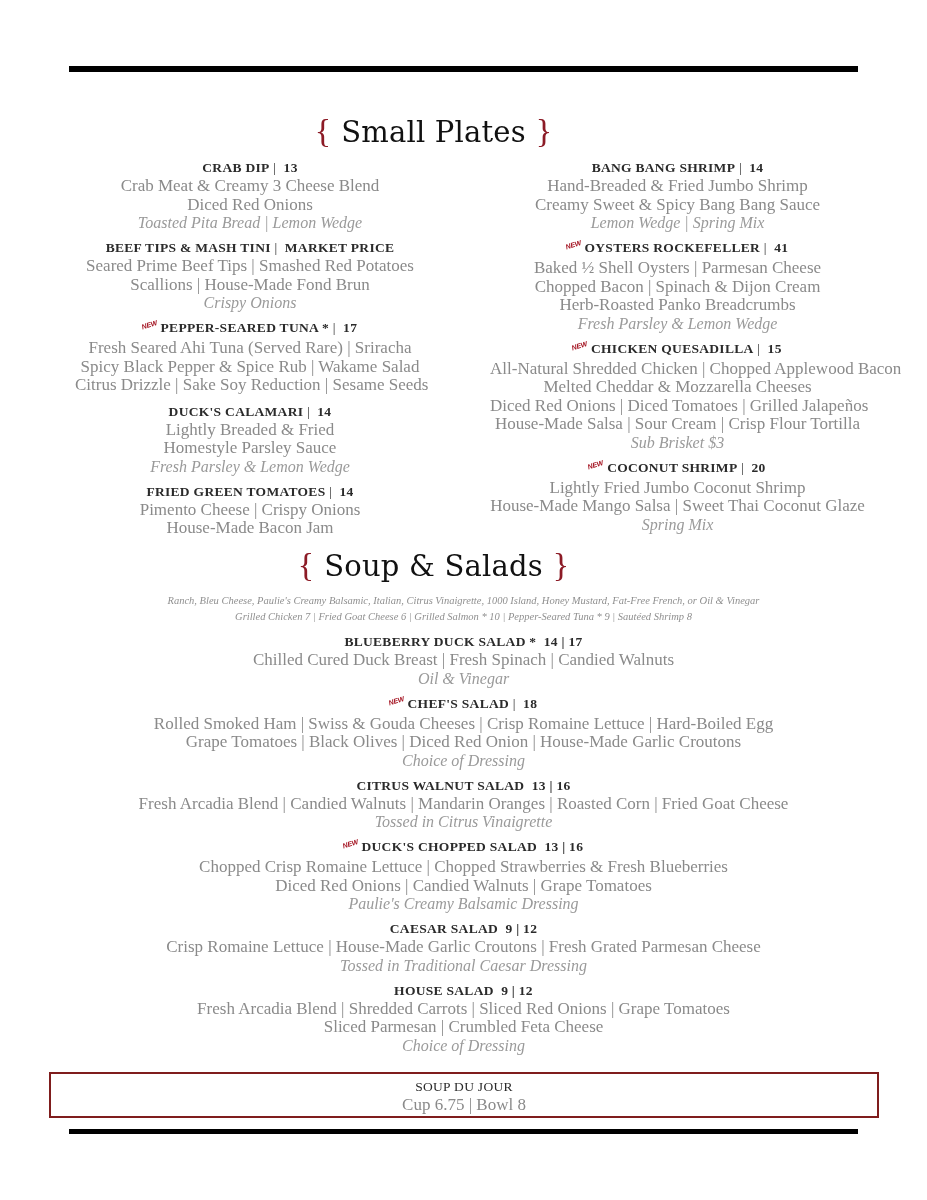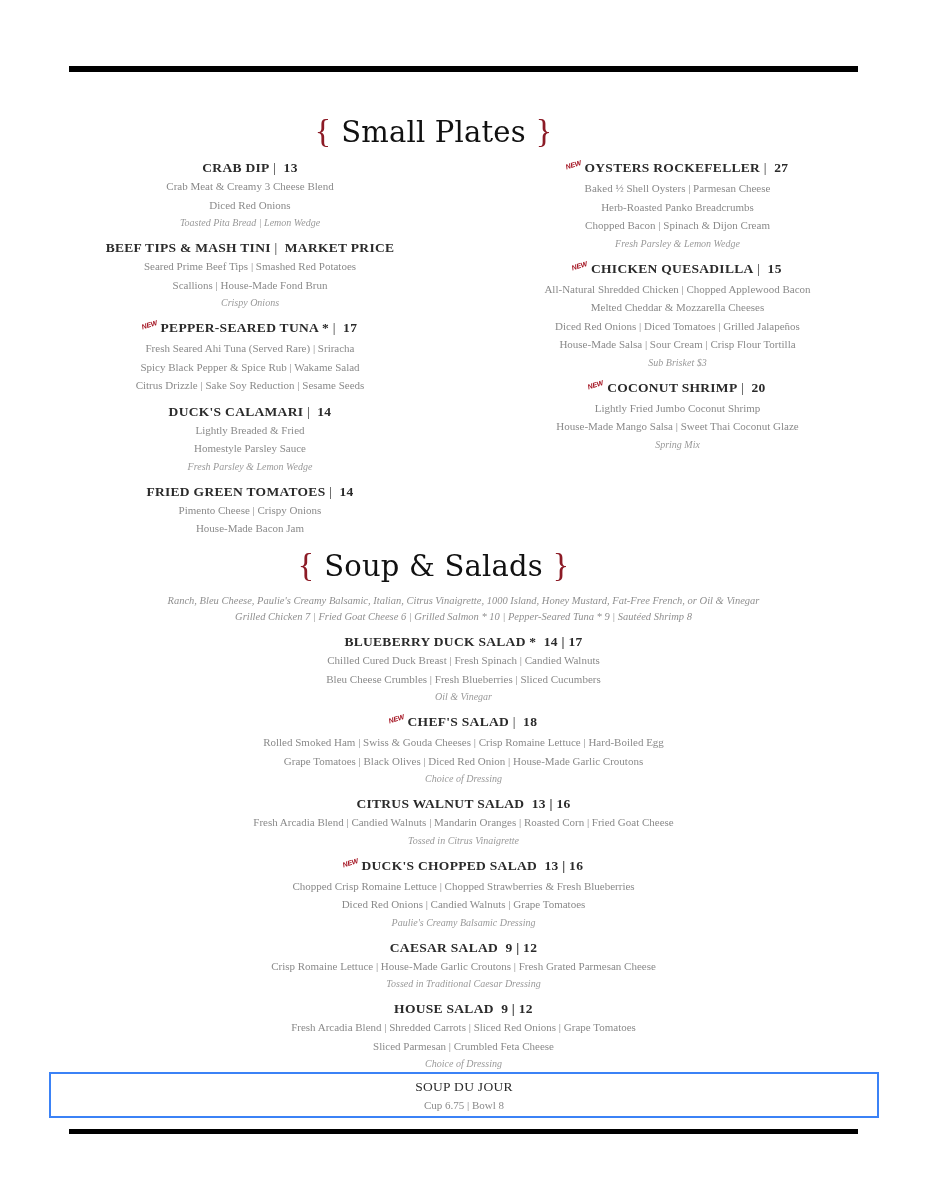--- a/index.html
+++ b/index.html
@@ -29,31 +29,31 @@
       font-family: "Liberation Serif", serif; font-weight: bold; color: #2b2b2b;
       font-size: 13.5px; letter-spacing: 0.3px; line-height: 19px; white-space: nowrap;
     }
     .item-name .sep { font-weight: normal; color: #2b2b2b; }
     .item-name .price { font-weight: bold; }
     .new-badge {
       display: inline-block; color: #a3101e; font-size: 7px; font-weight: bold;
       font-style: italic; transform: rotate(-18deg) translateY(-5px); margin-right: 2px;
       font-family: "Liberation Sans", sans-serif; letter-spacing: -0.2px;
     }
-    .desc-line { font-size: 11px; line-height: 18.5px; color: #8a8a8a; white-space: nowrap; }
-    .note { font-style: italic; font-size: 10px; line-height: 17px; color: #9a9a9a; white-space: nowrap; }
+    .desc-line { font-size: 17px; line-height: 18.5px; color: #8a8a8a; white-space: nowrap; }
+    .note { font-style: italic; font-size: 16px; line-height: 17px; color: #9a9a9a; white-space: nowrap; }
 
     .dressing {
       position: absolute; left: 0; width: 927px; top: 593px; text-align: center;
       font-style: italic; font-size: 10.5px; color: #8f8f8f; line-height: 16px;
     }
 
     .soup-box {
       position: absolute; left: 49px; top: 1072px; width: 826px; height: 42px;
-      border: 2px solid #3b82f6; text-align: center;
+      border: 2px solid #7f1d1d; text-align: center;
     }
     .soup-box .item-name { font-weight: normal; color: #2b2b2b; margin-top: 3px; line-height: 19px; }
     .soup-box .desc-line { line-height: 18px; }
   </style>
 </head>
 <body>
 
 <div class="rule top"></div>
 
 <div class="section-title" style="top:112px;">
@@ -86,24 +86,30 @@
       <div class="note">Fresh Parsley &amp; Lemon Wedge</div>
     </div>
     <div class="item">
       <div class="item-name"><span>FRIED GREEN TOMATOES</span><span class="sep"> |&nbsp;&nbsp;</span><span class="price">14</span></div>
       <div class="desc-line">Pimento Cheese | Crispy Onions</div>
       <div class="desc-line">House-Made Bacon Jam</div>
     </div>
   </div>
 <div class="col right" id="sp-right">
     <div class="item">
-      <div class="item-name"><span class="new-badge">NEW</span><span>OYSTERS ROCKEFELLER</span><span class="sep"> |&nbsp;&nbsp;</span><span class="price">27</span></div>
+      <div class="item-name"><span>BANG BANG SHRIMP</span><span class="sep"> |&nbsp;&nbsp;</span><span class="price">14</span></div>
+      <div class="desc-line">Hand-Breaded &amp; Fried Jumbo Shrimp</div>
+      <div class="desc-line">Creamy Sweet &amp; Spicy Bang Bang Sauce</div>
+      <div class="note">Lemon Wedge | Spring Mix</div>
+    </div>
+    <div class="item">
+      <div class="item-name"><span class="new-badge">NEW</span><span>OYSTERS ROCKEFELLER</span><span class="sep"> |&nbsp;&nbsp;</span><span class="price">41</span></div>
       <div class="desc-line">Baked ½ Shell Oysters | Parmesan Cheese</div>
+      <div class="desc-line">Chopped Bacon | Spinach &amp; Dijon Cream</div>
       <div class="desc-line">Herb-Roasted Panko Breadcrumbs</div>
-      <div class="desc-line">Chopped Bacon | Spinach &amp; Dijon Cream</div>
       <div class="note">Fresh Parsley &amp; Lemon Wedge</div>
     </div>
     <div class="item">
       <div class="item-name"><span class="new-badge">NEW</span><span>CHICKEN QUESADILLA</span><span class="sep"> |&nbsp;&nbsp;</span><span class="price">15</span></div>
       <div class="desc-line">All-Natural Shredded Chicken | Chopped Applewood Bacon</div>
       <div class="desc-line">Melted Cheddar &amp; Mozzarella Cheeses</div>
       <div class="desc-line">Diced Red Onions | Diced Tomatoes | Grilled Jalapeños</div>
       <div class="desc-line">House-Made Salsa | Sour Cream | Crisp Flour Tortilla</div>
       <div class="note">Sub Brisket $3</div>
     </div>
@@ -121,21 +127,20 @@
 
 <div class="dressing">
   <div>Ranch, Bleu Cheese, Paulie's Creamy Balsamic, Italian, Citrus Vinaigrette, 1000 Island, Honey Mustard, Fat-Free French, or Oil &amp; Vinegar</div>
   <div>Grilled Chicken 7 | Fried Goat Cheese 6 | Grilled Salmon * 10 | Pepper-Seared Tuna * 9 | Sautéed Shrimp 8</div>
 </div>
 
 <div class="col center" id="ss-items">
     <div class="item">
       <div class="item-name"><span>BLUEBERRY DUCK SALAD *</span><span class="sep">&nbsp;&nbsp;</span><span class="price">14 | 17</span></div>
       <div class="desc-line">Chilled Cured Duck Breast | Fresh Spinach | Candied Walnuts</div>
-      <div class="desc-line">Bleu Cheese Crumbles | Fresh Blueberries | Sliced Cucumbers</div>
       <div class="note">Oil &amp; Vinegar</div>
     </div>
     <div class="item">
       <div class="item-name"><span class="new-badge">NEW</span><span>CHEF'S SALAD</span><span class="sep"> |&nbsp;&nbsp;</span><span class="price">18</span></div>
       <div class="desc-line">Rolled Smoked Ham | Swiss &amp; Gouda Cheeses | Crisp Romaine Lettuce | Hard-Boiled Egg</div>
       <div class="desc-line">Grape Tomatoes | Black Olives | Diced Red Onion | House-Made Garlic Croutons</div>
       <div class="note">Choice of Dressing</div>
     </div>
     <div class="item">
       <div class="item-name"><span>CITRUS WALNUT SALAD</span><span class="sep">&nbsp;&nbsp;</span><span class="price">13 | 16</span></div>

